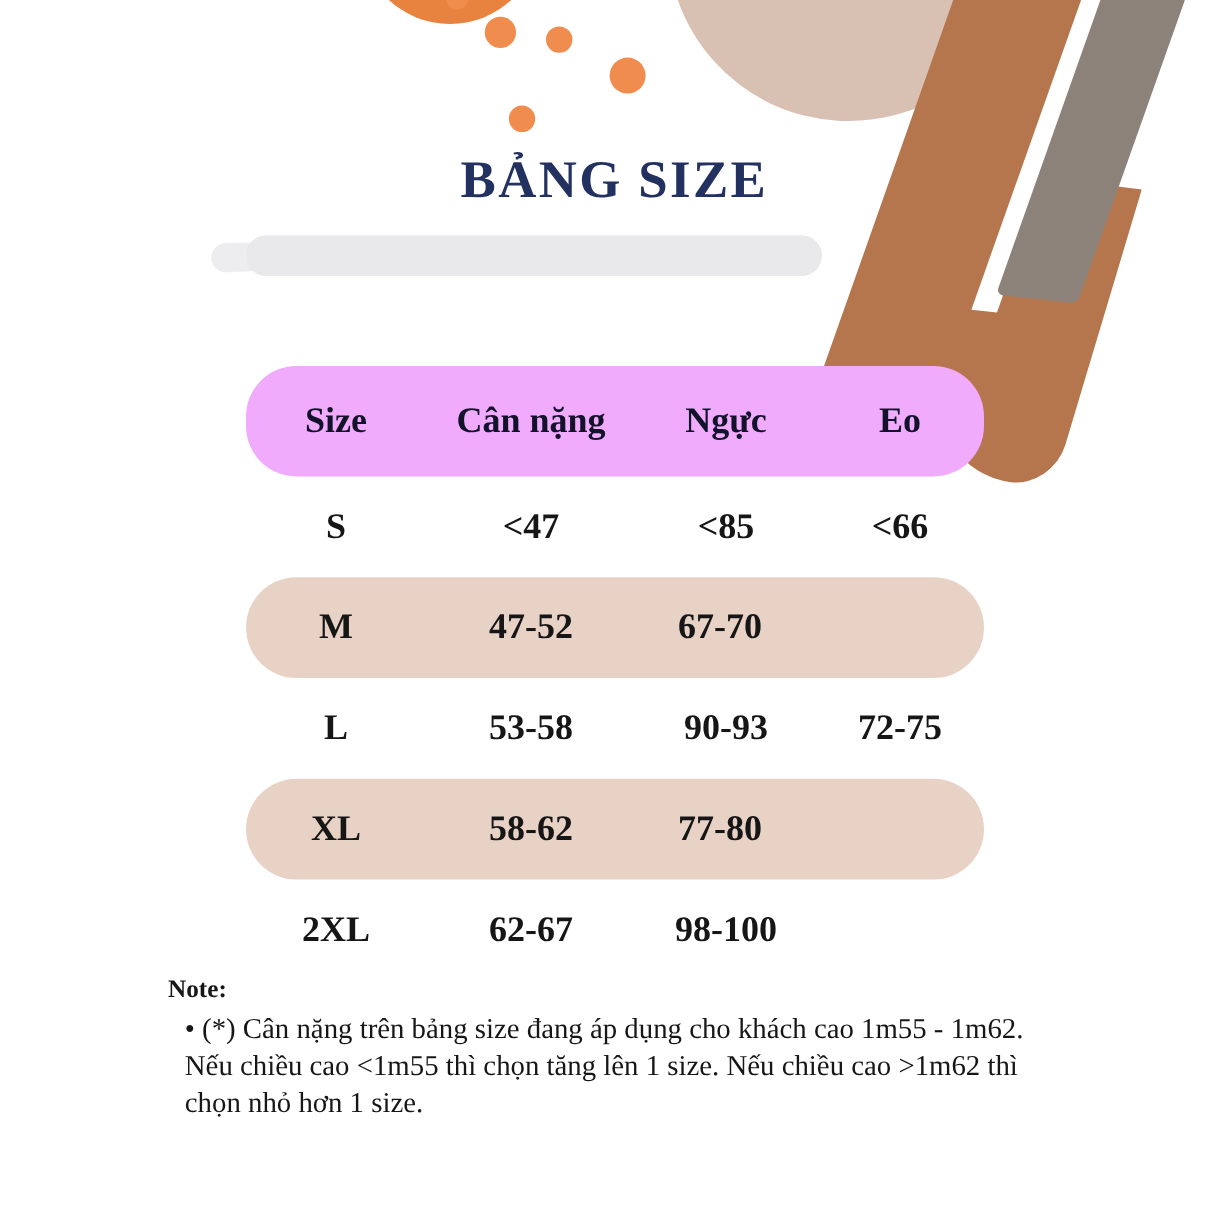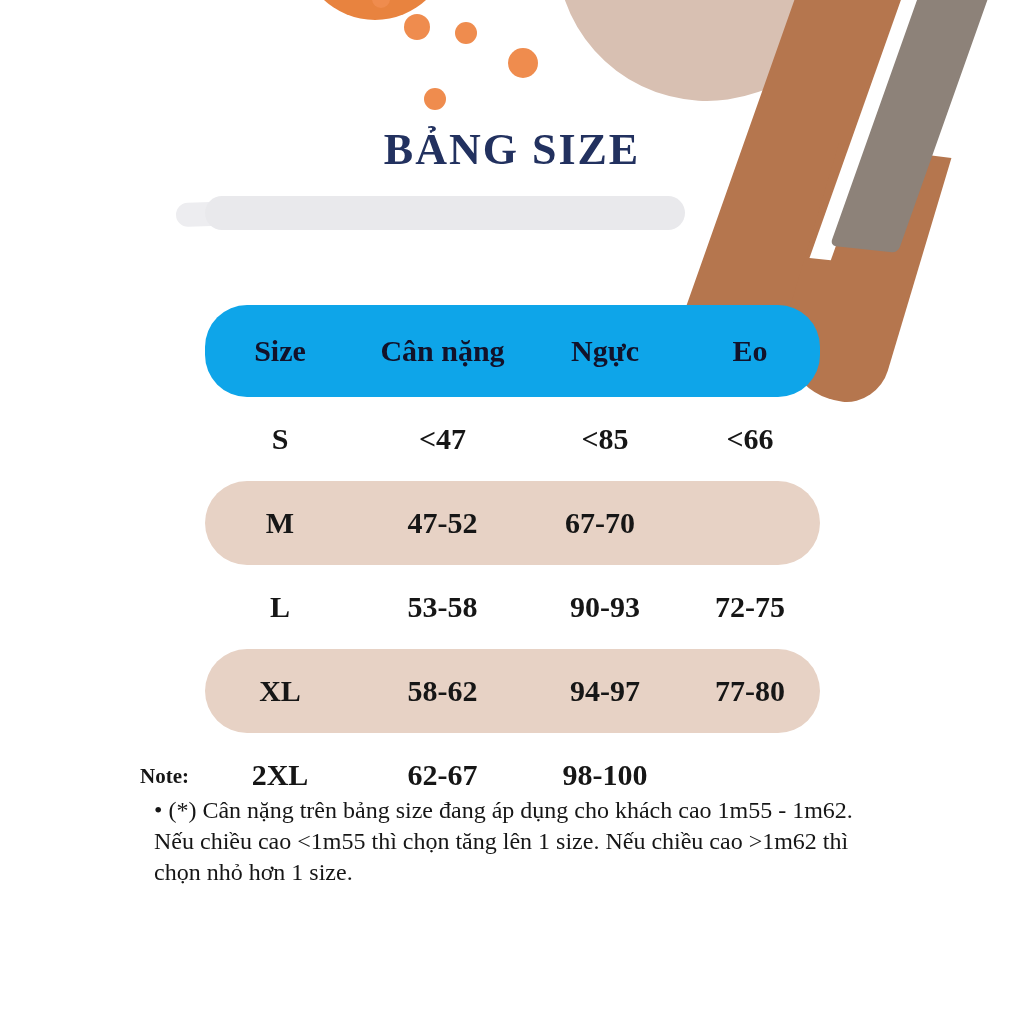--- a/index.html
+++ b/index.html
@@ -139,21 +139,21 @@
     display: flex;
     align-items: center;
     height: 84px;
     position: relative;
   }
   .row.shaded {
     background: #e7d2c5;
     border-radius: 42px;
   }
   .row.header {
-    background: #0ea5e9;
+    background: #f0abfc;
     border-radius: 42px;
     height: 92px;
   }
   .cell {
     text-align: center;
     font-size: 30px;
     font-weight: bold;
     color: #161616;
     font-family: "Liberation Serif", serif;
   }
@@ -164,21 +164,21 @@
   }
   .c-size   { width: 150px; }
   .c-weight { width: 175px; }
   .c-chest  { width: 150px; }
   .c-waist  { width: 140px; }
 
   
   .note {
     position: absolute;
     left: 140px;
-    top: 764px;
+    top: 812px;
     width: 800px;
     color: #161616;
   }
   .note-title {
     font-size: 21px;
     font-weight: bold;
     margin-bottom: 6px;
   }
   .note-line {
     font-size: 24px;
@@ -234,21 +234,20 @@
   <div class="row">
     <div class="cell c-size">L</div>
     <div class="cell c-weight">53-58</div>
     <div class="cell c-chest">90-93</div>
     <div class="cell c-waist">72-75</div>
   </div>
 
   <div class="row shaded">
     <div class="cell c-size">XL</div>
     <div class="cell c-weight">58-62</div>
-    <div class="cell c-chest">94-97</div>
     <div class="cell c-waist">77-80</div>
   </div>
 
   <div class="row">
     <div class="cell c-size">2XL</div>
     <div class="cell c-weight">62-67</div>
     <div class="cell c-chest">98-100</div>
   </div>
 
 </div>

